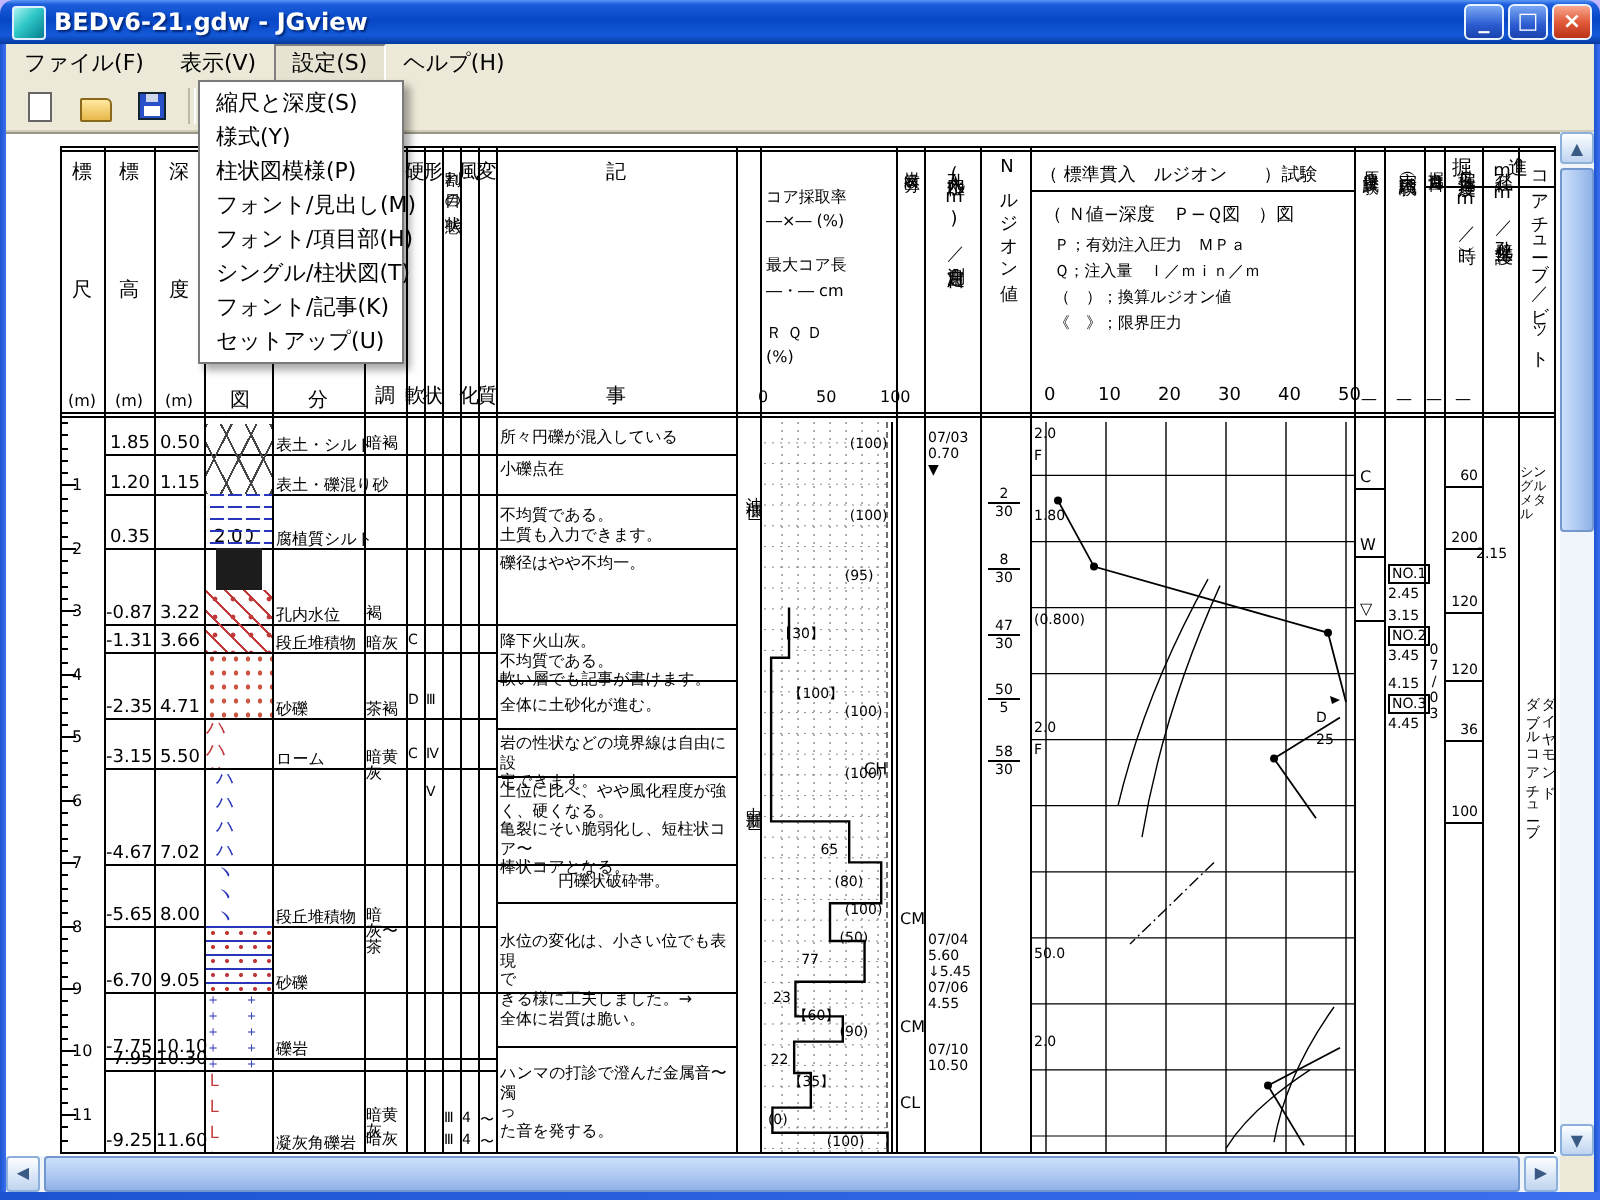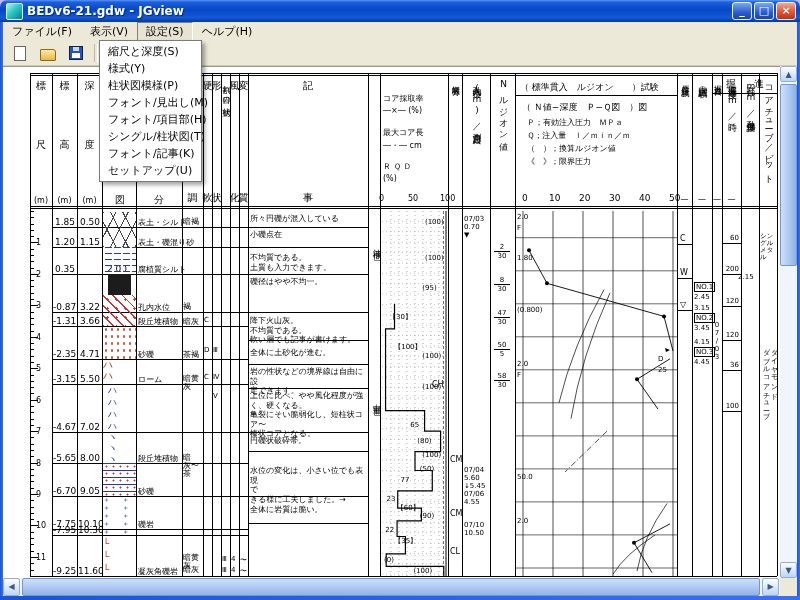--- a/index.html
+++ b/index.html
@@ -378,28 +378,31 @@
       <div class="hline" style="left: 248px; top: 297px; width: 120px;"></div>
       <div class="rem" style="left: 250px; top: 300px; width: 116px;">岩の性状などの境界線は自由に設
 定できます。</div>
       <div class="hline" style="left: 248px; top: 321px; width: 120px;"></div>
       <div class="rem" style="left: 250px; top: 324px; width: 116px;">上位に比べ、やや風化程度が強
 く、硬くなる。
 亀裂にそい脆弱化し、短柱状コ
 ア〜
 棒状コアとなる。</div>
       <div class="hline" style="left: 248px; top: 365px; width: 120px;"></div>
-      <div class="rem" style="left: 250px; top: 369px; width: 116px;">円礫状破砕帯。</div>
+      <div class="rem" style="left: 250px; top: 369px; width: 116px; padding-left: 29px;">円礫状破砕帯。</div>
       <div class="hline" style="left: 248px; top: 384px; width: 120px;"></div>
       <div class="rem" style="left: 250px; top: 399px; width: 116px;">水位の変化は、小さい位でも表現
 で
 きる様に工夫しました。→</div>
       <div class="hline" style="left: 248px; top: 429px; width: 120px;"></div>
       <div class="rem" style="left: 250px; top: 438px; width: 116px;">全体に岩質は脆い。</div>
       <div class="hline" style="left: 248px; top: 456px; width: 120px;"></div>
+      <div class="rem" style="left: 250px; top: 465px; width: 116px;">ハンマの打診で澄んだ金属音〜濁
+っ
+た音を発する。</div>
       <svg width="68" height="365" style="position: absolute; left: 380px; top: 144px;">
         <line x1="11" y1="0" x2="11" y2="365" stroke="#777" stroke-width="0.6" stroke-dasharray="1 3"></line>
         <line x1="19" y1="0" x2="19" y2="365" stroke="#777" stroke-width="0.6" stroke-dasharray="1 3"></line>
         <line x1="27" y1="0" x2="27" y2="365" stroke="#777" stroke-width="0.6" stroke-dasharray="1 3"></line>
         <line x1="35" y1="0" x2="35" y2="365" stroke="#777" stroke-width="0.6" stroke-dasharray="1 3"></line>
         <line x1="43" y1="0" x2="43" y2="365" stroke="#777" stroke-width="0.6" stroke-dasharray="1 3"></line>
         <line x1="51" y1="0" x2="51" y2="365" stroke="#777" stroke-width="0.6" stroke-dasharray="1 3"></line>
         <line x1="59" y1="0" x2="59" y2="365" stroke="#777" stroke-width="0.6" stroke-dasharray="1 3"></line>
         <line x1="2" y1="10.4" x2="66" y2="10.4" stroke="#888" stroke-width="0.5" stroke-dasharray="1 3"></line>
         <line x1="2" y1="20.8" x2="66" y2="20.8" stroke="#888" stroke-width="0.5" stroke-dasharray="1 3"></line>

